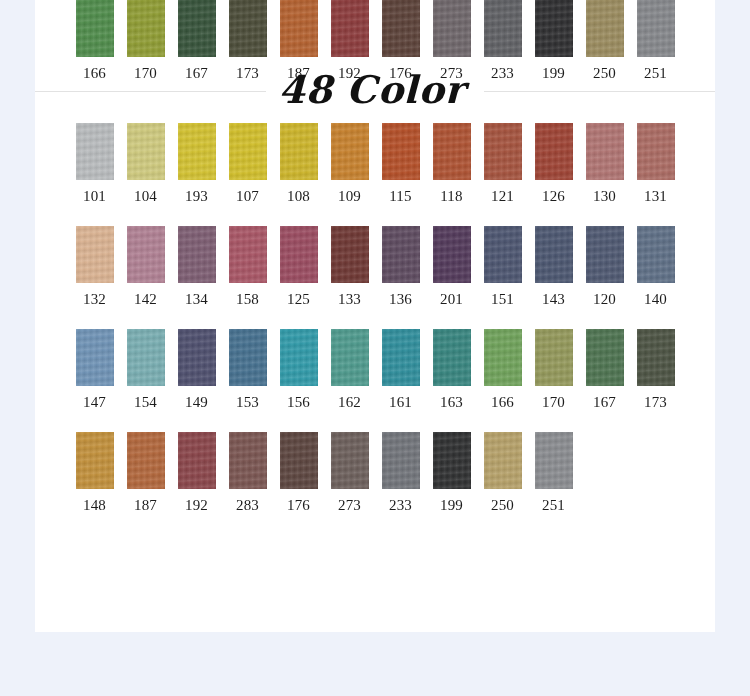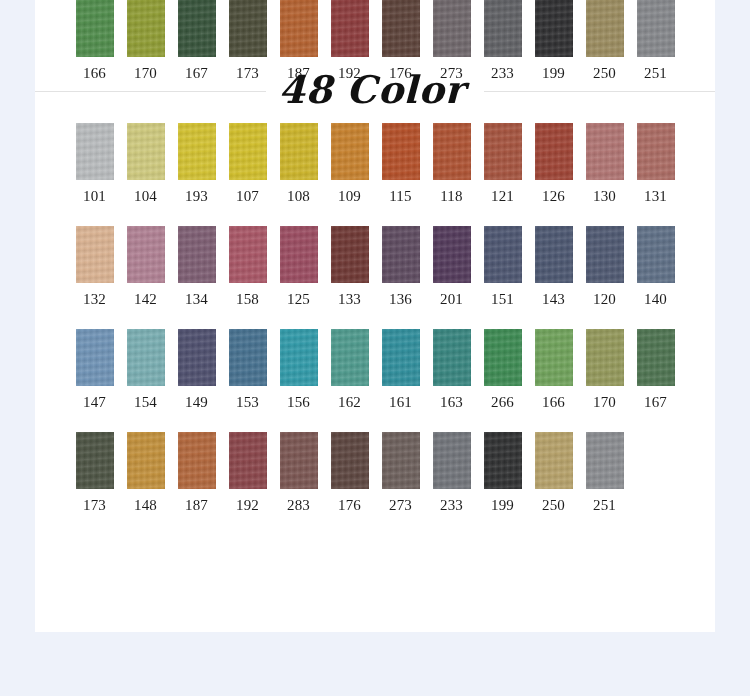--- a/index.html
+++ b/index.html
@@ -323,24 +323,20 @@
         </div>
         <div class="swatch-cell">
           <div class="swatch-chip" style="background-color: rgb(47, 142, 156);"></div>
           <div class="swatch-label">161</div>
         </div>
         <div class="swatch-cell">
           <div class="swatch-chip" style="background-color: rgb(55, 133, 127);"></div>
           <div class="swatch-label">163</div>
         </div>
         <div class="swatch-cell">
-          <div class="swatch-chip" style="background-color: rgb(60, 138, 82);"></div>
-          <div class="swatch-label">266</div>
-        </div>
-        <div class="swatch-cell">
           <div class="swatch-chip" style="background-color: rgb(111, 162, 90);"></div>
           <div class="swatch-label">166</div>
         </div>
         <div class="swatch-cell">
           <div class="swatch-chip" style="background-color: rgb(147, 152, 90);"></div>
           <div class="swatch-label">170</div>
         </div>
         <div class="swatch-cell">
           <div class="swatch-chip" style="background-color: rgb(77, 115, 80);"></div>
           <div class="swatch-label">167</div>

